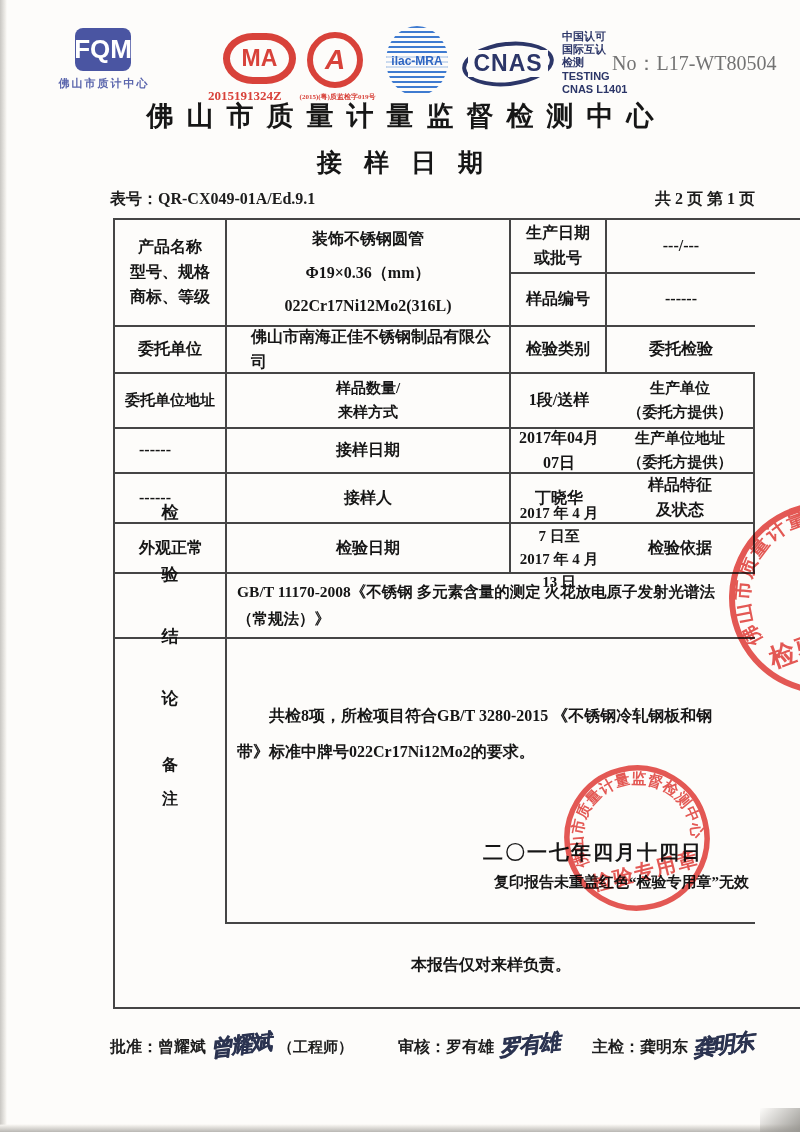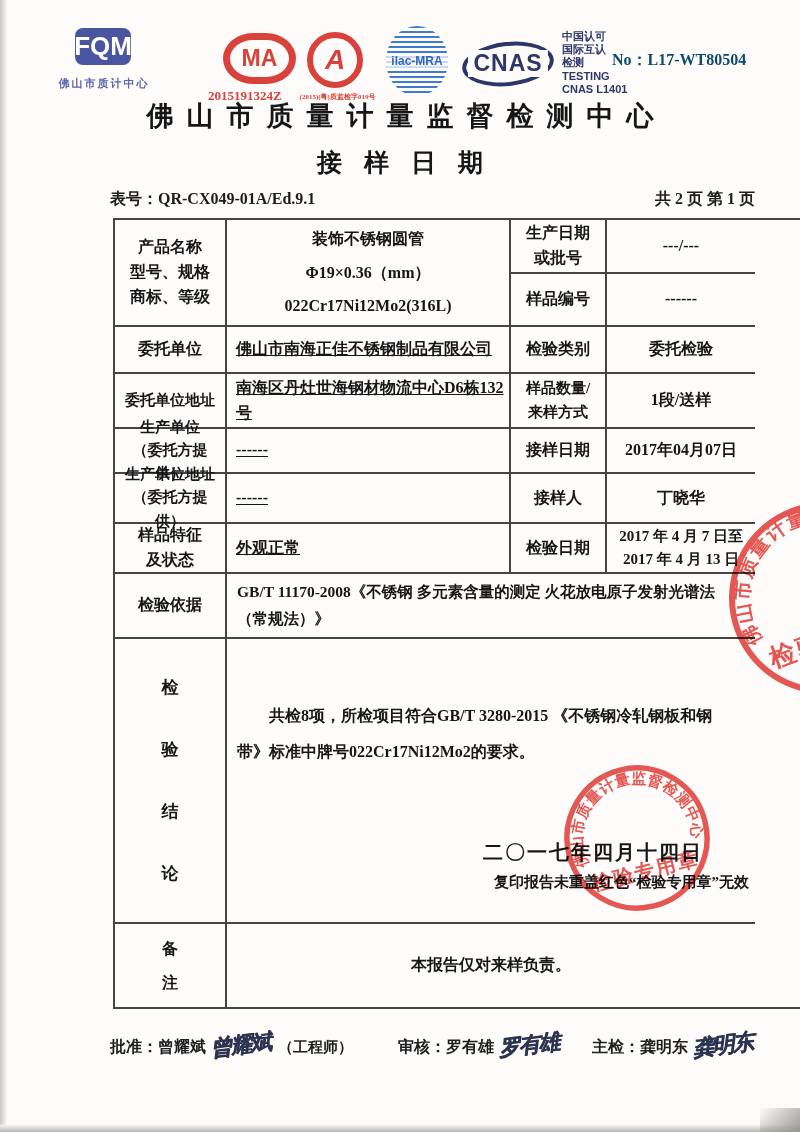--- a/index.html
+++ b/index.html
@@ -11,21 +11,21 @@
   
   .scan-edge-left { position:absolute; left:0; top:0; width:7px; height:1132px;
      background:linear-gradient(90deg,#c9c7c3,#f2f0ec 80%, rgba(255,255,255,0)); }
   .scan-edge-bottom { position:absolute; left:0; top:1124px; width:800px; height:8px;
      background:linear-gradient(0deg,#b9b7b3,#f4f2ee 85%, rgba(255,255,255,0)); }
   .scan-corner-br { position:absolute; right:0; top:1108px; width:40px; height:24px;
      background:linear-gradient(135deg, rgba(255,255,255,0), #9a9893); }
 
   
   .hdr { position:absolute; left:0; top:0; width:800px; height:110px; }
-  .fqm { position:absolute; left:75px; top:28px; width:56px; height:37px;
+  .fqm { position:absolute; left:75px; top:28px; width:56px; height:43px;
      background:#4a55a2; border-radius:8px; color:#fff; display:flex;
      align-items:center; justify-content:center; font-size:26px; font-weight:bold;
      font-family:"Liberation Sans",sans-serif; letter-spacing:0px; }
   .fqm-cap { position:absolute; left:48px; top:76px; width:112px; text-align:center;
      color:#5b66ad; font-size:11px; font-weight:bold; letter-spacing:2px; }
   .cma { position:absolute; left:223px; top:33px; width:73px; height:51px;
      border:7px solid #d8423a; border-radius:45% 45% 45% 45% / 55% 55% 55% 55%;
      color:#d8423a; display:flex; align-items:center; justify-content:center;
      font-family:"Liberation Sans",sans-serif; font-weight:bold; font-size:23px; }
   .cma-num { position:absolute; left:208px; top:88px; width:104px; text-align:left;
@@ -47,41 +47,41 @@
   .cnas-oval { position:absolute; left:0; top:4px; width:92px; height:44px;
      border:4px solid #2c3668; border-radius:50%; transform:rotate(-6deg); }
   .cnas-txt { position:absolute; left:6px; top:12px; width:80px; text-align:center;
      color:#2c3668; font-family:"Liberation Sans",sans-serif; font-weight:bold;
      font-size:23px; letter-spacing:1px; background:#fdfcfa; }
   .cnas-cap { position:absolute; left:562px; top:30px; width:90px; color:#2c3668;
      font-size:11px; line-height:13px; font-weight:bold; white-space:pre-line; }
   .cnas-cap-en { position:absolute; left:562px; top:70px; width:100px; color:#2c3668;
      font-family:"Liberation Sans",sans-serif; font-size:11px; line-height:13px;
      font-weight:bold; white-space:pre-line; }
-  .report-no { position:absolute; left:612px; top:50px; width:180px; font-size:16px;
-     font-weight:bold; color:#0c4a6e; }
+  .report-no { position:absolute; left:612px; top:50px; width:180px; font-size:20px;
+     font-weight:normal; color:#737373; }
 
   
   .org-title { position:absolute; left:0; top:98px; width:800px; text-align:center;
      font-size:27px; font-weight:bold; letter-spacing:13px; text-indent:13px; color:#161616; }
   .report-title { position:absolute; left:0; top:146px; width:800px; text-align:center;
      font-size:25px; font-weight:bold; letter-spacing:22px; text-indent:22px; color:#161616; }
   .form-line { position:absolute; left:110px; top:189px; width:645px; display:flex;
      justify-content:space-between; font-size:16px; font-weight:bold;gap:22px; }
 
   
   .doc-table { position:absolute; left:113px; top:218px; width:758px;
      display:grid; grid-template-columns:112px 284px 96px 148px;
      grid-template-rows:54px 53px 47px 55px 45px 50px 50px 65px 285px 83px;
      border:2px solid #454545; background:transparent; }
   .cell { border-right:2px solid #454545; border-bottom:2px solid #454545;
      display:flex; align-items:center; justify-content:center; text-align:center;
      font-size:16px; font-weight:bold; white-space:pre-line; line-height:1.55;
      padding:2px 4px; color:#161616; }
-  .cell.left { justify-content:flex-start; text-align:left; padding-left:9px;text-decoration:underline; }
+  .cell.left { justify-content:flex-start; text-align:left; padding-left:24px; }
   .cell.no-r { border-right:none; }
   .cell.no-b { border-bottom:none; }
   .c-product-lbl { grid-column:1; grid-row:1/3; }
   .c-product-val { grid-column:2; grid-row:1/3; line-height:2.1; }
   .c3r1{grid-column:3;grid-row:1;} .c4r1{grid-column:4;grid-row:1;}
   .c3r2{grid-column:3;grid-row:2;} .c4r2{grid-column:4;grid-row:2;}
   .lbl-sm { font-size:15px; }
   .c-basis-val { grid-column:2/5; grid-row:8; text-align:left; justify-content:flex-start;
      padding:4px 10px; font-size:15.5px; line-height:1.7; }
   .c-concl { grid-column:2/5; grid-row:9; position:relative; display:block;
@@ -156,21 +156,20 @@
     <div class="cell c4r1 no-r">---/---</div>
     <div class="cell c3r2">样品编号</div>
     <div class="cell c4r2 no-r">------</div>
 
     <div class="cell">委托单位</div>
     <div class="cell left">佛山市南海正佳不锈钢制品有限公司</div>
     <div class="cell">检验类别</div>
     <div class="cell no-r">委托检验</div>
 
     <div class="cell lbl-sm">委托单位地址</div>
-    <div class="cell left">南海区丹灶世海钢材物流中心D6栋132号</div>
     <div class="cell lbl-sm">样品数量/
 来样方式</div>
     <div class="cell no-r">1段/送样</div>
 
     <div class="cell lbl-sm">生产单位
 （委托方提供）</div>
     <div class="cell left">------</div>
     <div class="cell">接样日期</div>
     <div class="cell no-r">2017年04月07日</div>
 

